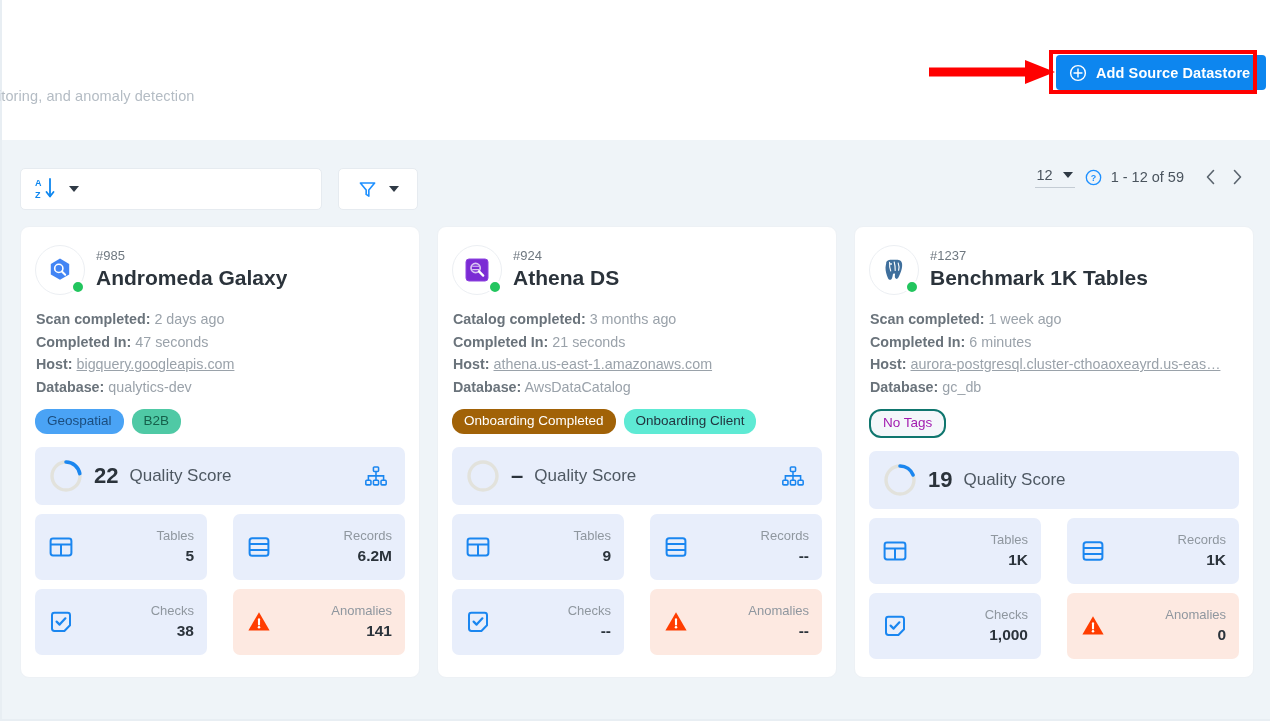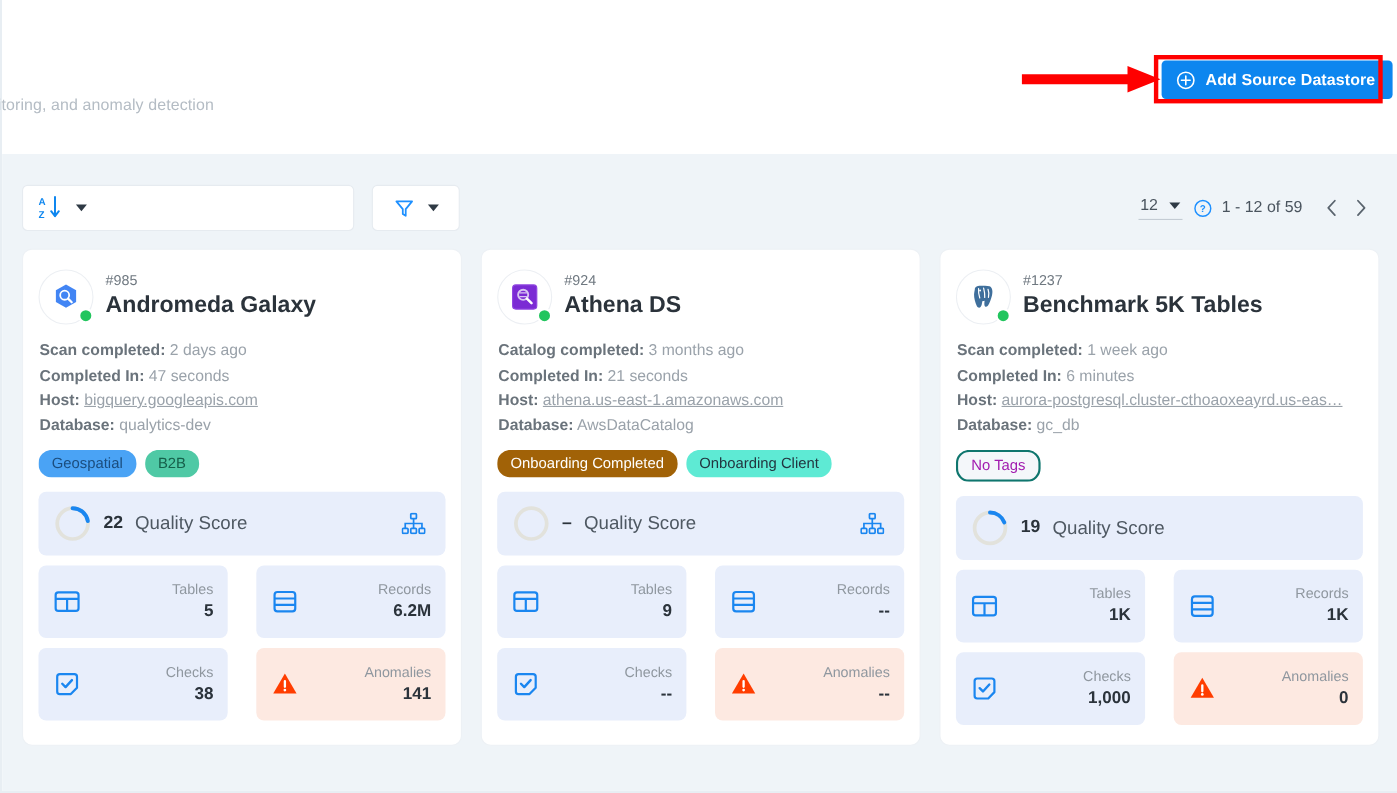--- a/index.html
+++ b/index.html
@@ -133,21 +133,21 @@
     display: flex;
     align-items: center;
     justify-content: center;
     gap: 12px;
     cursor: pointer;
   }
   .filter-icon { width: 19px; height: 19px; }
 
   .pager {
     position: absolute;
-    right: 20px; top: 36px;
+    right: 20px; top: 24px;
     display: flex;
     align-items: center;
     gap: 0px;
     font-size: 14.5px;
     color: #4a545e;
   }
   .pager-size {
     display: flex; align-items: center; gap: 10px;
     cursor: pointer;
     border-bottom: 1px solid #c4ccd4;
@@ -249,21 +249,21 @@
   .quality-tile {
     background: #e8eefb;
     border-radius: 7px;
     height: 58px;
     display: flex;
     align-items: center;
     padding: 0 18px 0 14px;
     gap: 11px;
   }
   .ring { width: 34px; height: 34px; flex: 0 0 34px; }
-  .quality-val { font-size: 16px; font-weight: 700; color: #2b333b; }
+  .quality-val { font-size: 22px; font-weight: 700; color: #2b333b; }
   .quality-label { font-size: 17px; color: #4e5862; }
   .lineage-icon { margin-left: auto; width: 22px; height: 20px; cursor: pointer; }
 
   .metric-row { display: flex; gap: 26px; margin-top: 9px; }
   .metric-tile {
     flex: 1 1 0;
     background: #e8eefb;
     border-radius: 7px;
     height: 66px;
     display: flex;
@@ -526,21 +526,21 @@
                 <svg viewBox="0 0 26 26">
                   <path d="M5.2 6.2 C5.0 3.9 7.4 2.6 10.6 2.7 C13.5 2.8 16.2 2.3 18.6 3.3 C21.4 4.5 21.6 8.2 20.8 11.6 C20.1 14.7 18.7 18.2 17.4 20.6 C16.6 22.0 15.0 22.4 14.2 21.1 C13.7 20.3 13.8 18.4 14.1 16.5 L12.0 16.8 C11.7 18.9 11.4 21.2 10.4 22.2 C9.3 23.3 7.8 22.7 7.0 21.2 C5.6 18.5 4.4 14.0 4.5 10.6 C4.6 8.8 5.0 7.4 5.2 6.2 Z" fill="#3f6f9c"></path>
                   <path d="M8.6 5.4 C8.4 8.2 8.9 11.6 9.7 13.9" fill="none" stroke="#ffffff" stroke-width="1.1" stroke-linecap="round"></path>
                   <path d="M13.2 5.0 C13.9 7.5 14.3 10.6 14.2 13.4" fill="none" stroke="#ffffff" stroke-width="1.1" stroke-linecap="round"></path>
                   <path d="M17.2 6.0 C18.1 8.4 18.2 11.0 17.6 13.3" fill="none" stroke="#ffffff" stroke-width="1.1" stroke-linecap="round"></path>
                   <circle cx="10.0" cy="7.0" r="0.9" fill="#ffffff"></circle>
                 </svg>
               </span>
               <span class="status-dot"></span>
             </span>
-            <span class="card-titles"><span class="card-id">#1237</span><div class="card-name">Benchmark 5K Tables</div></span>
+            <span class="card-titles"><span class="card-id">#1237</span><div class="card-name">Benchmark 1K Tables</div></span>
           </div>
           <div class="meta">
             <div class="meta-row"><span class="meta-key">Scan completed:</span> <span>1 week ago</span></div>
             <div class="meta-row"><span class="meta-key">Completed In:</span> <span>6 minutes</span></div>
             <div class="meta-row"><span class="meta-key">Host:</span> <span class="meta-link">aurora-postgresql.cluster-cthoaoxeayrd.us-eas…</span></div>
             <div class="meta-row"><span class="meta-key">Database:</span> <span>gc_db</span></div>
           </div>
           <div class="tags">
             <span class="tag tag-none">No Tags</span>
           </div>

